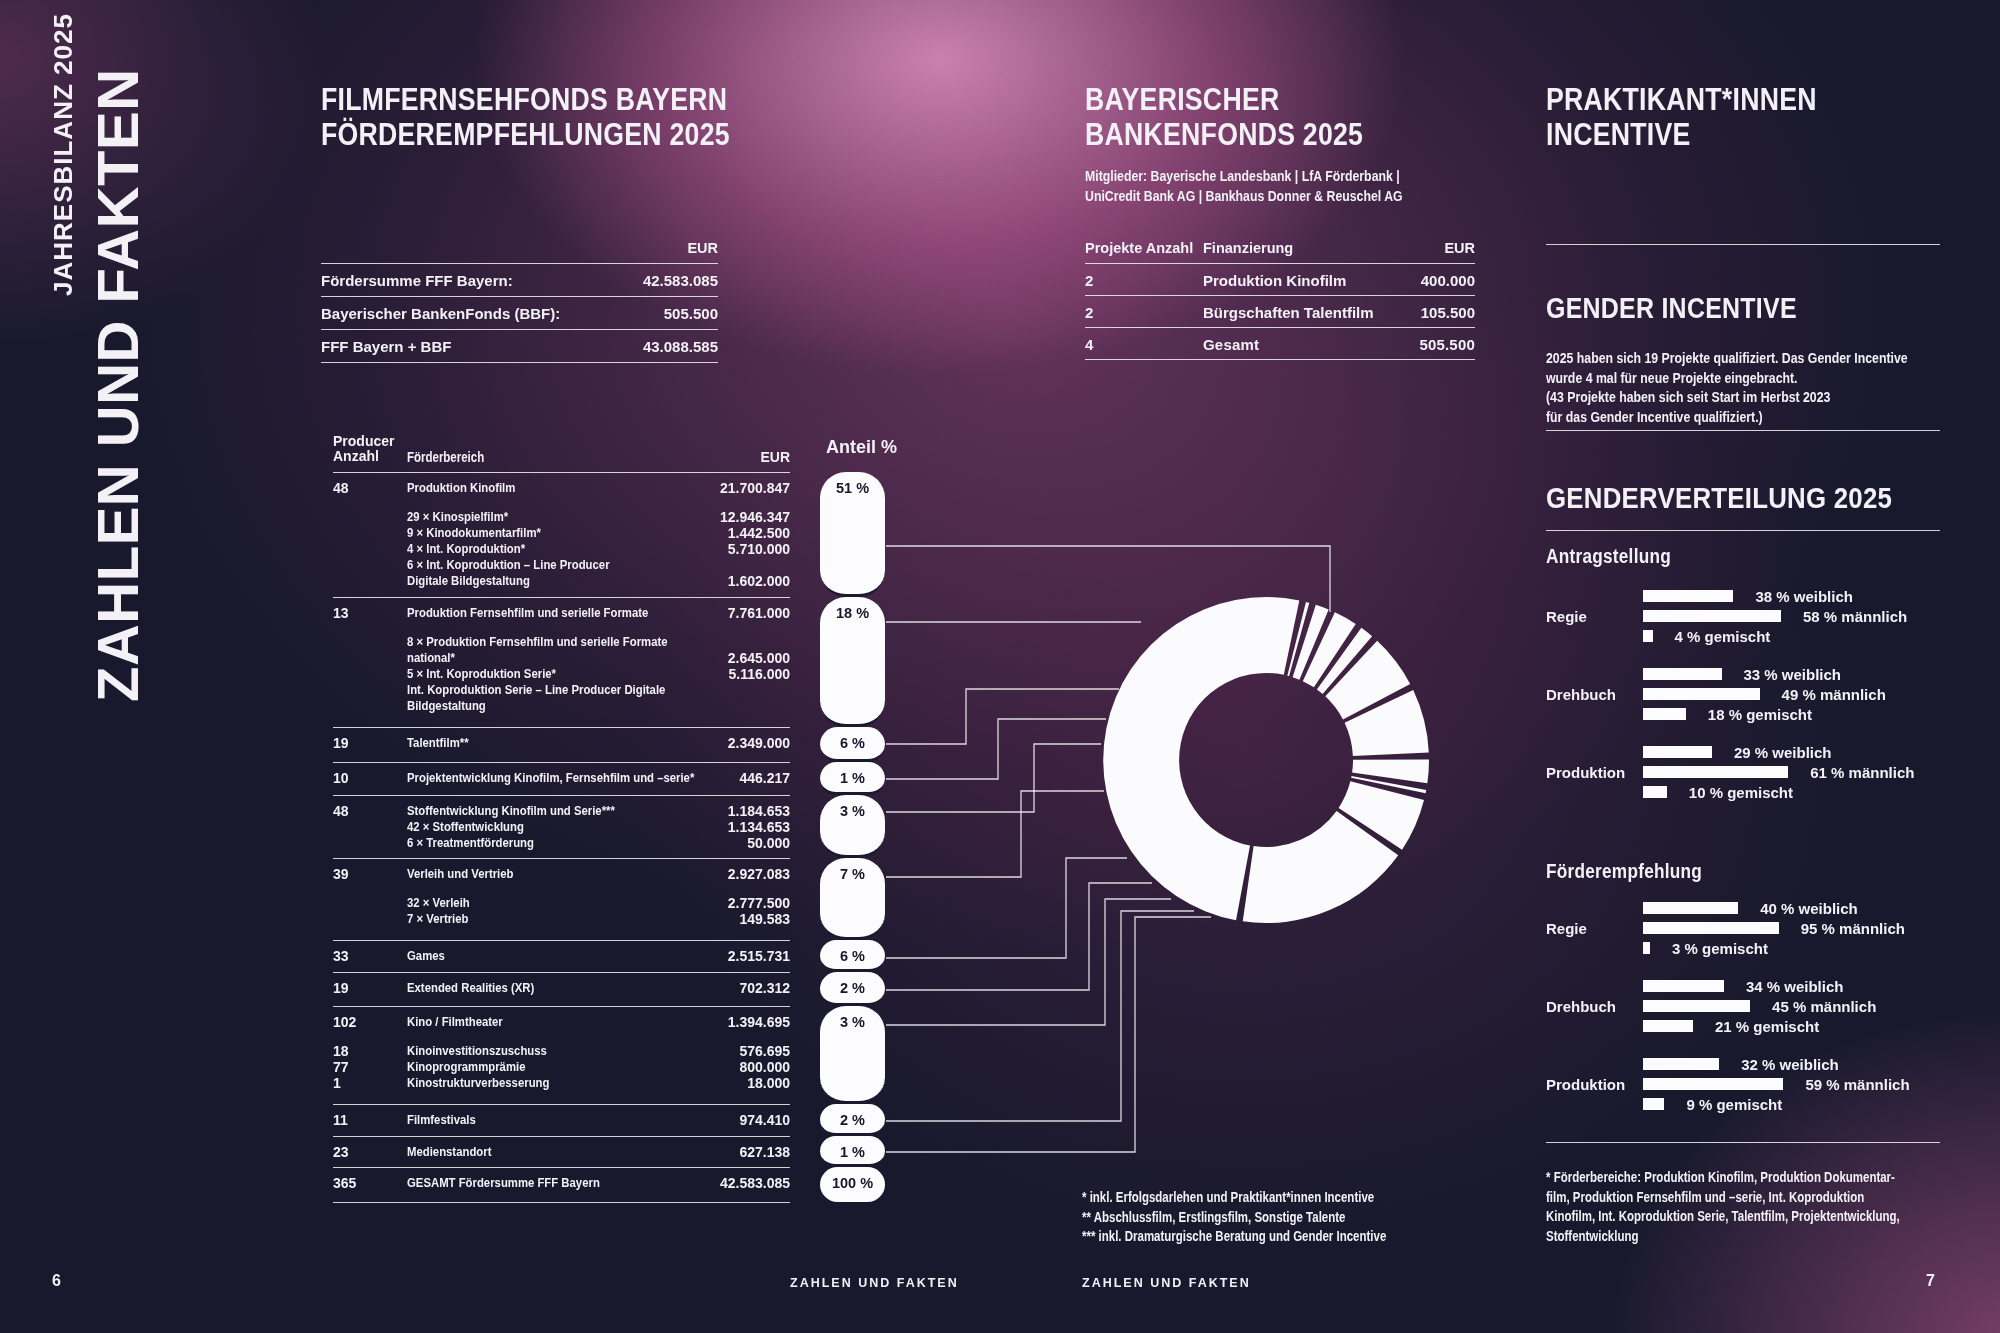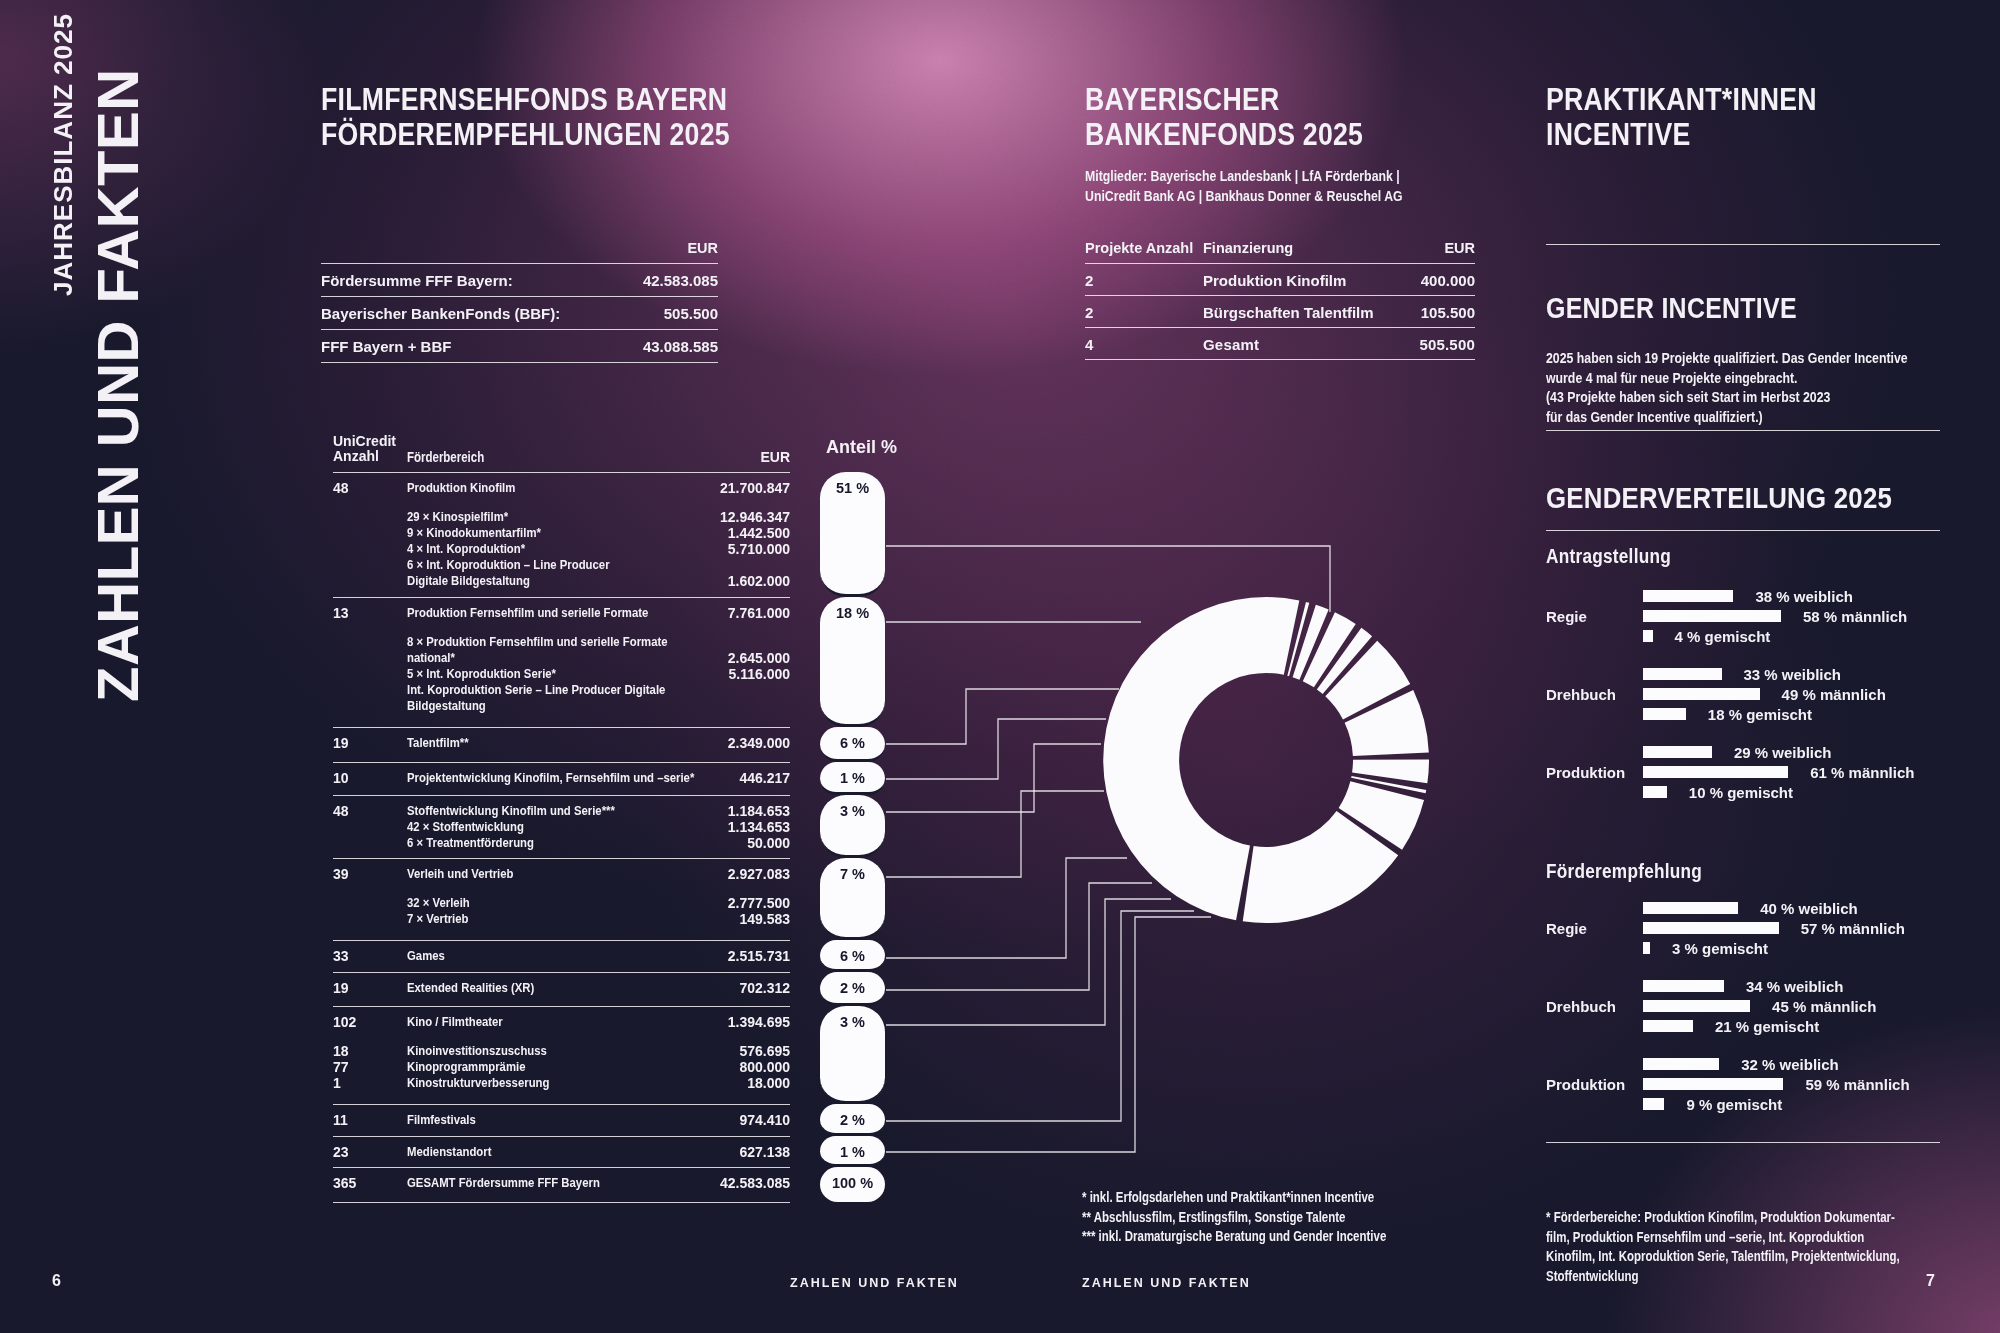--- a/index.html
+++ b/index.html
@@ -111,21 +111,21 @@
         <div class="sumrow rule">
           <span>FFF Bayern + BBF</span>
           <span>43.088.585</span>
         </div>
       </div>
   </div>
 
   <div class="abs" style="left:333px;top:434px;width:457px;">
     <div style="position:relative;height:38px;" class="rule">
       <div style="position:absolute;left:0;top:0;font-size:14px;font-weight:700;line-height:15px;">
-        <div>UniCredit</div>
+        <div>Producer</div>
         <div>Anzahl</div>
       </div>
       <div style="position:absolute;left:74px;bottom:7px;font-size:14px;font-weight:700;" class="cond">Förderbereich</div>
       <div style="position:absolute;right:0;bottom:7px;font-size:14px;font-weight:700;">EUR</div>
     </div>
     <div id="main-rows">
         <div class="trow" style="height: 125px;">
           <div class="tline">
             <span class="tc">48</span>
             <span class="tt">Produktion Kinofilm</span>
@@ -418,21 +418,21 @@
   <div class="abs" id="foerder-groups" style="left:1546px;top:902px;width:454px;">
       <div class="ggroup">
         <div class="glabel">Regie</div>
         <div class="gbars">
           <div class="gbar-line">
             <div class="gbar" style="width: 95.2px;"></div>
             <span class="gbar-label">40 % weiblich</span>
           </div>
           <div class="gbar-line">
             <div class="gbar" style="width: 135.7px;"></div>
-            <span class="gbar-label">57 % männlich</span>
+            <span class="gbar-label">95 % männlich</span>
           </div>
           <div class="gbar-line">
             <div class="gbar" style="width: 7.1px;"></div>
             <span class="gbar-label">3 % gemischt</span>
           </div>
         </div>
       </div>
       <div class="ggroup">
         <div class="glabel">Drehbuch</div>
         <div class="gbars">
@@ -463,21 +463,21 @@
           </div>
           <div class="gbar-line">
             <div class="gbar" style="width: 21.4px;"></div>
             <span class="gbar-label">9 % gemischt</span>
           </div>
         </div>
       </div>
     </div>
 
   <div class="abs rule" style="left:1546px;top:1142px;width:394px;height:0;"></div>
-  <div class="abs" id="right-footnote" style="left:1546px;top:1168px;margin-top:40px;">
+  <div class="abs" id="right-footnote" style="left:1546px;top:1168px;">
       <div class="fnote cond">* Förderbereiche: Produktion Kinofilm, Produktion Dokumentar-</div>
       <div class="fnote cond">film, Produktion Fernsehfilm und –serie, Int. Koproduktion</div>
       <div class="fnote cond">Kinofilm, Int. Koproduktion Serie, Talentfilm, Projektentwicklung,</div>
       <div class="fnote cond">Stoffentwicklung</div>
     </div>
 
   <div class="abs" id="center-footnotes" style="left:1082px;top:1188px;">
       <div class="fnote cond">* inkl. Erfolgsdarlehen und Praktikant*innen Incentive</div>
       <div class="fnote cond">** Abschlussfilm, Erstlingsfilm, Sonstige Talente</div>
       <div class="fnote cond">*** inkl. Dramaturgische Beratung und Gender Incentive</div>

